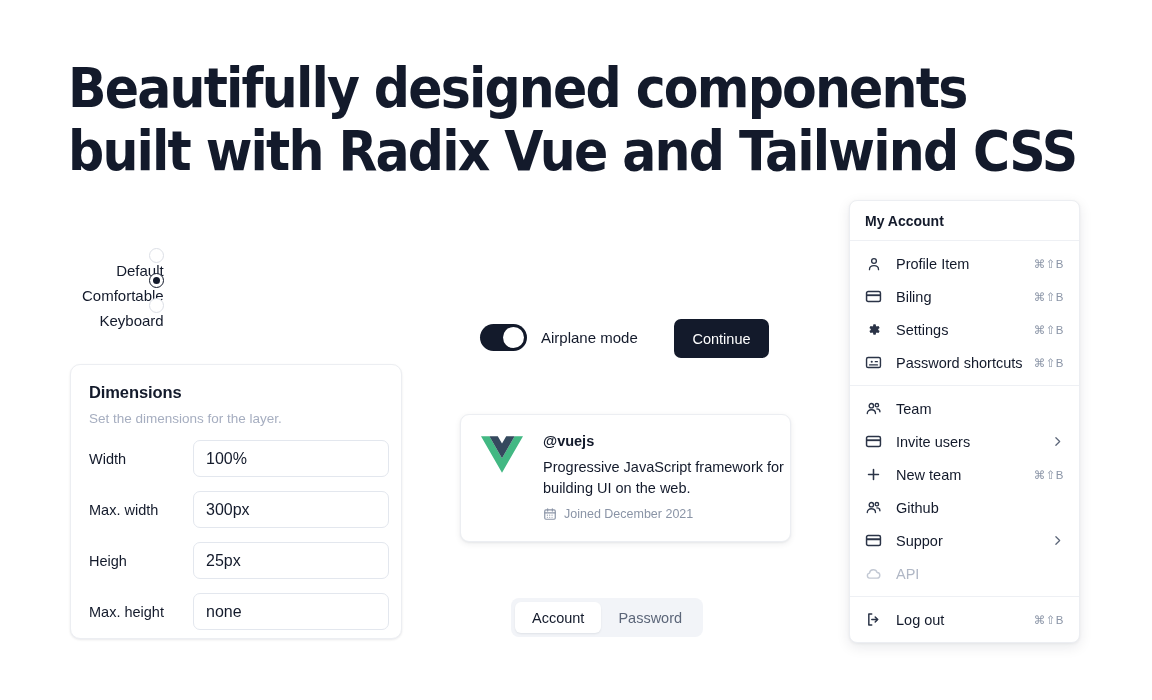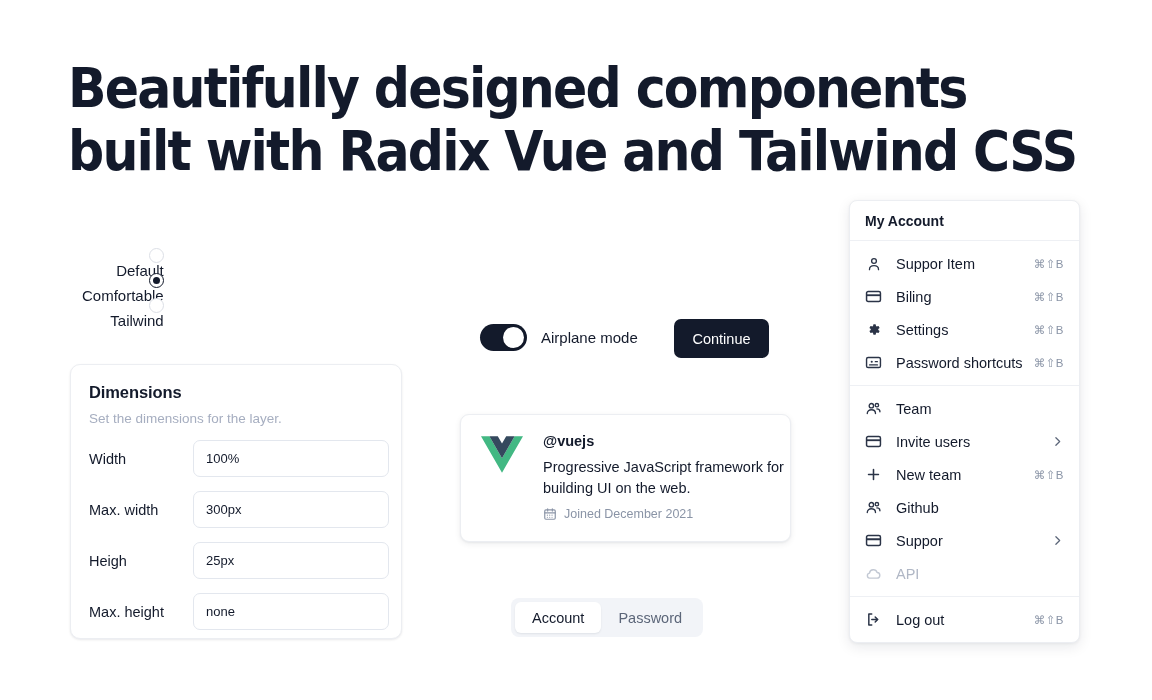--- a/index.html
+++ b/index.html
@@ -58,21 +58,21 @@
   .dim-row { display: flex; align-items: center; margin-top: 14px; }
   .dim-label {
     width: 104px; flex: none;
     font-size: 14.5px; color: #131a2b;
   }
   .dim-input {
     width: 196px; height: 37px;
     border: 1px solid #e3e7ee; border-radius: 7px;
     background: #fff;
     font-family: "Liberation Sans", sans-serif;
-    font-size: 13px; color: #131a2b;
+    font-size: 16px; color: #131a2b;
     padding: 0 12px;
     outline: none;
   }
   .dim-input::placeholder { color: #b4bbc9; }
 
   
   .switch-wrap { position: absolute; left: 480px; top: 324px; display: flex; align-items: center; }
   .switch {
     width: 47px; height: 27px; border-radius: 14px;
     background: #131a2b; position: relative; flex: none;
@@ -186,21 +186,21 @@
       <div class="radio-row">
         <span class="radio-dot"></span>
         <span class="radio-label">Default</span>
       </div>
       <div class="radio-row">
         <span class="radio-dot sel"></span>
         <span class="radio-label">Comfortable</span>
       </div>
       <div class="radio-row">
         <span class="radio-dot"></span>
-        <span class="radio-label">Tailwind</span>
+        <span class="radio-label">Keyboard</span>
       </div>
     </div>
 
   <div class="dim-card">
     <div class="dim-title">Dimensions</div>
     <div class="dim-sub">Set the dimensions for the layer.</div>
     <div id="dim-fields">
         <div class="dim-row">
           <label class="dim-label">Width</label>
           <input class="dim-input" type="text" value="100%" style="">
@@ -262,21 +262,21 @@
     <div id="menu-sections">
         <div class="menu-sep"></div>
         <div class="menu-sec">
           <div class="menu-item">
             <span class="mi-icon">
               <svg width="16" height="16" viewBox="0 0 24 24" fill="none" stroke="currentColor" stroke-width="2" stroke-linecap="round" stroke-linejoin="round">
                 <circle cx="12" cy="7.5" r="3.6"></circle>
                 <path d="M5.2 20.5c0-3.6 3-6 6.8-6s6.8 2.4 6.8 6"></path>
               </svg>
             </span>
-            <span class="mi-label">Suppor Item</span>
+            <span class="mi-label">Profile Item</span>
             <span class="mi-short">⌘⇧B</span>
           </div>
           <div class="menu-item">
             <span class="mi-icon">
               <svg width="17" height="17" viewBox="0 0 24 24" fill="none" stroke="currentColor" stroke-width="2.1" stroke-linejoin="round">
                 <rect x="2.2" y="5" width="19.6" height="14" rx="2.2"></rect>
                 <path d="M2.2 10.2h19.6" stroke-width="2.6"></path>
               </svg>
             </span>
             <span class="mi-label">Biling</span>

